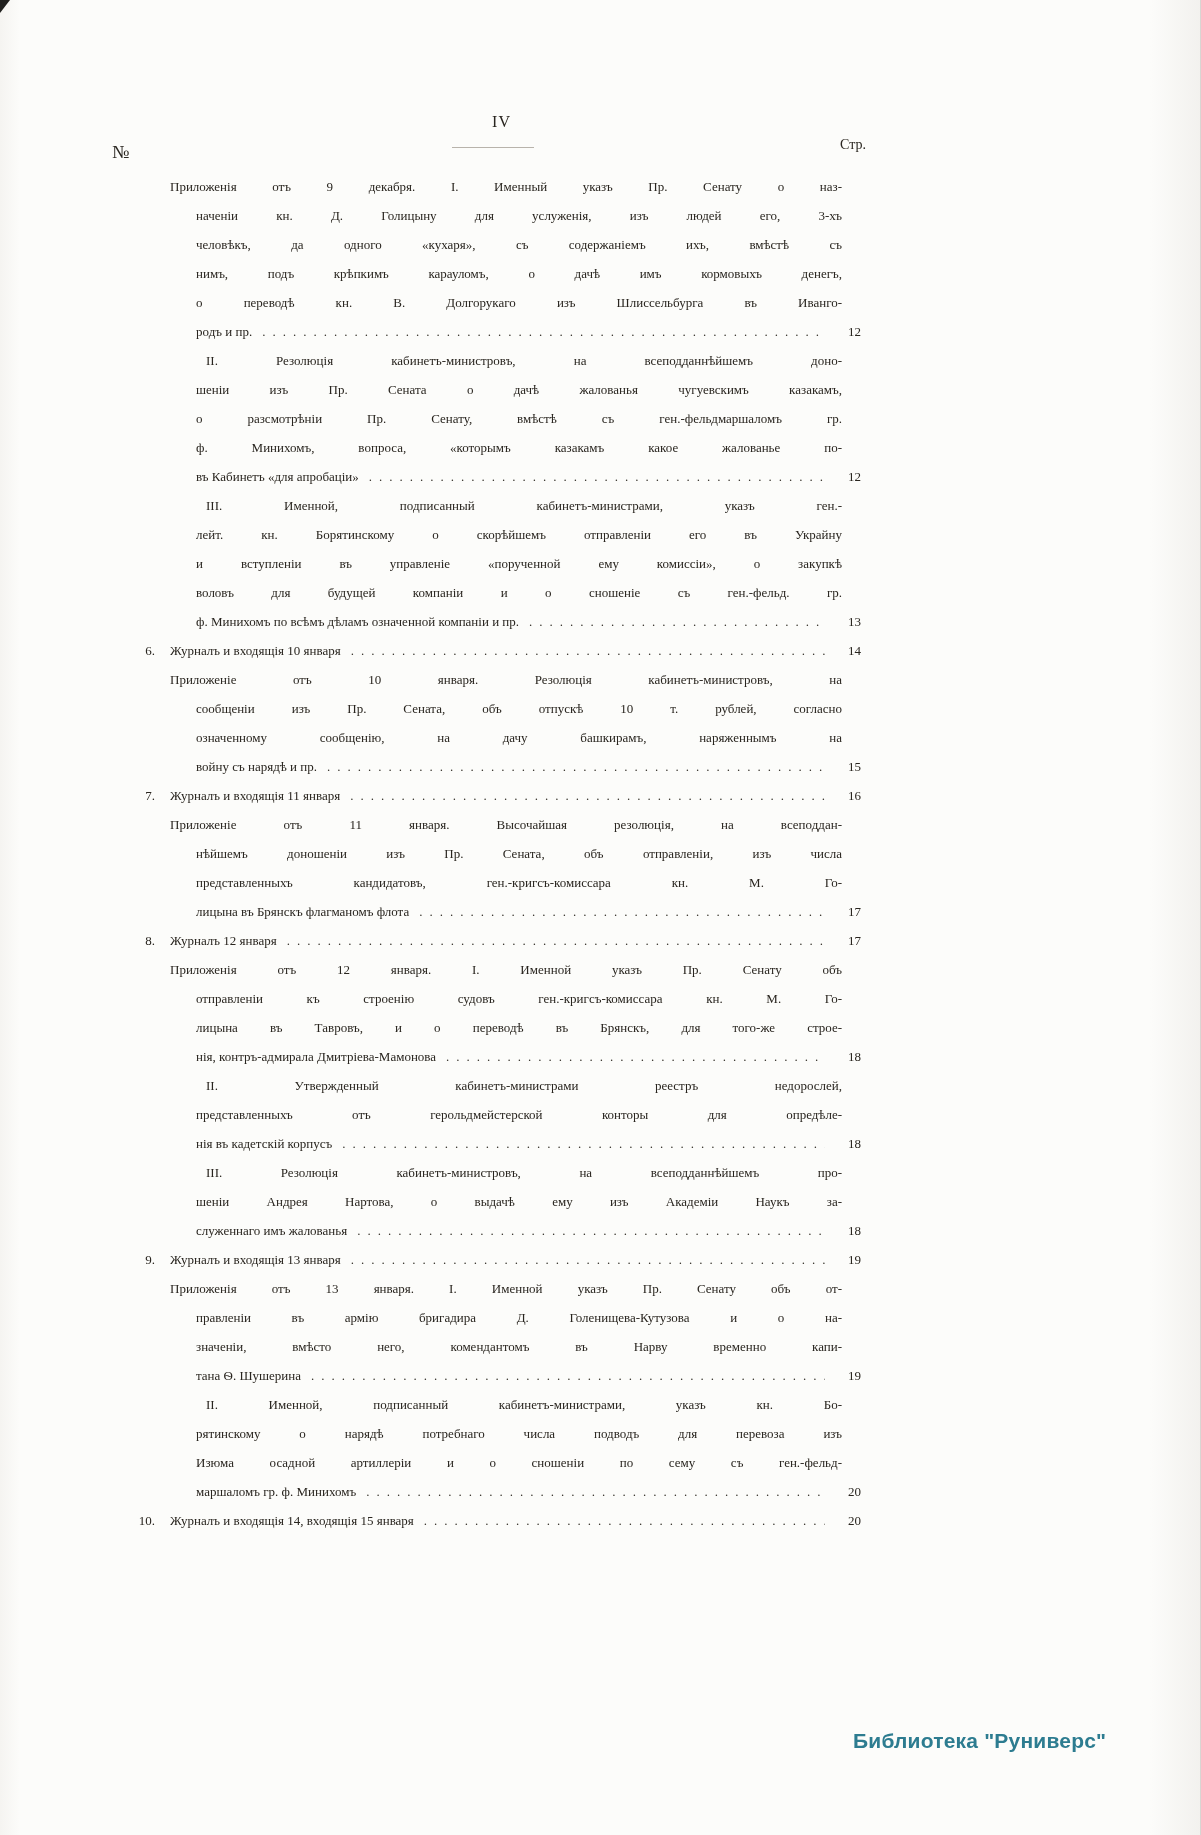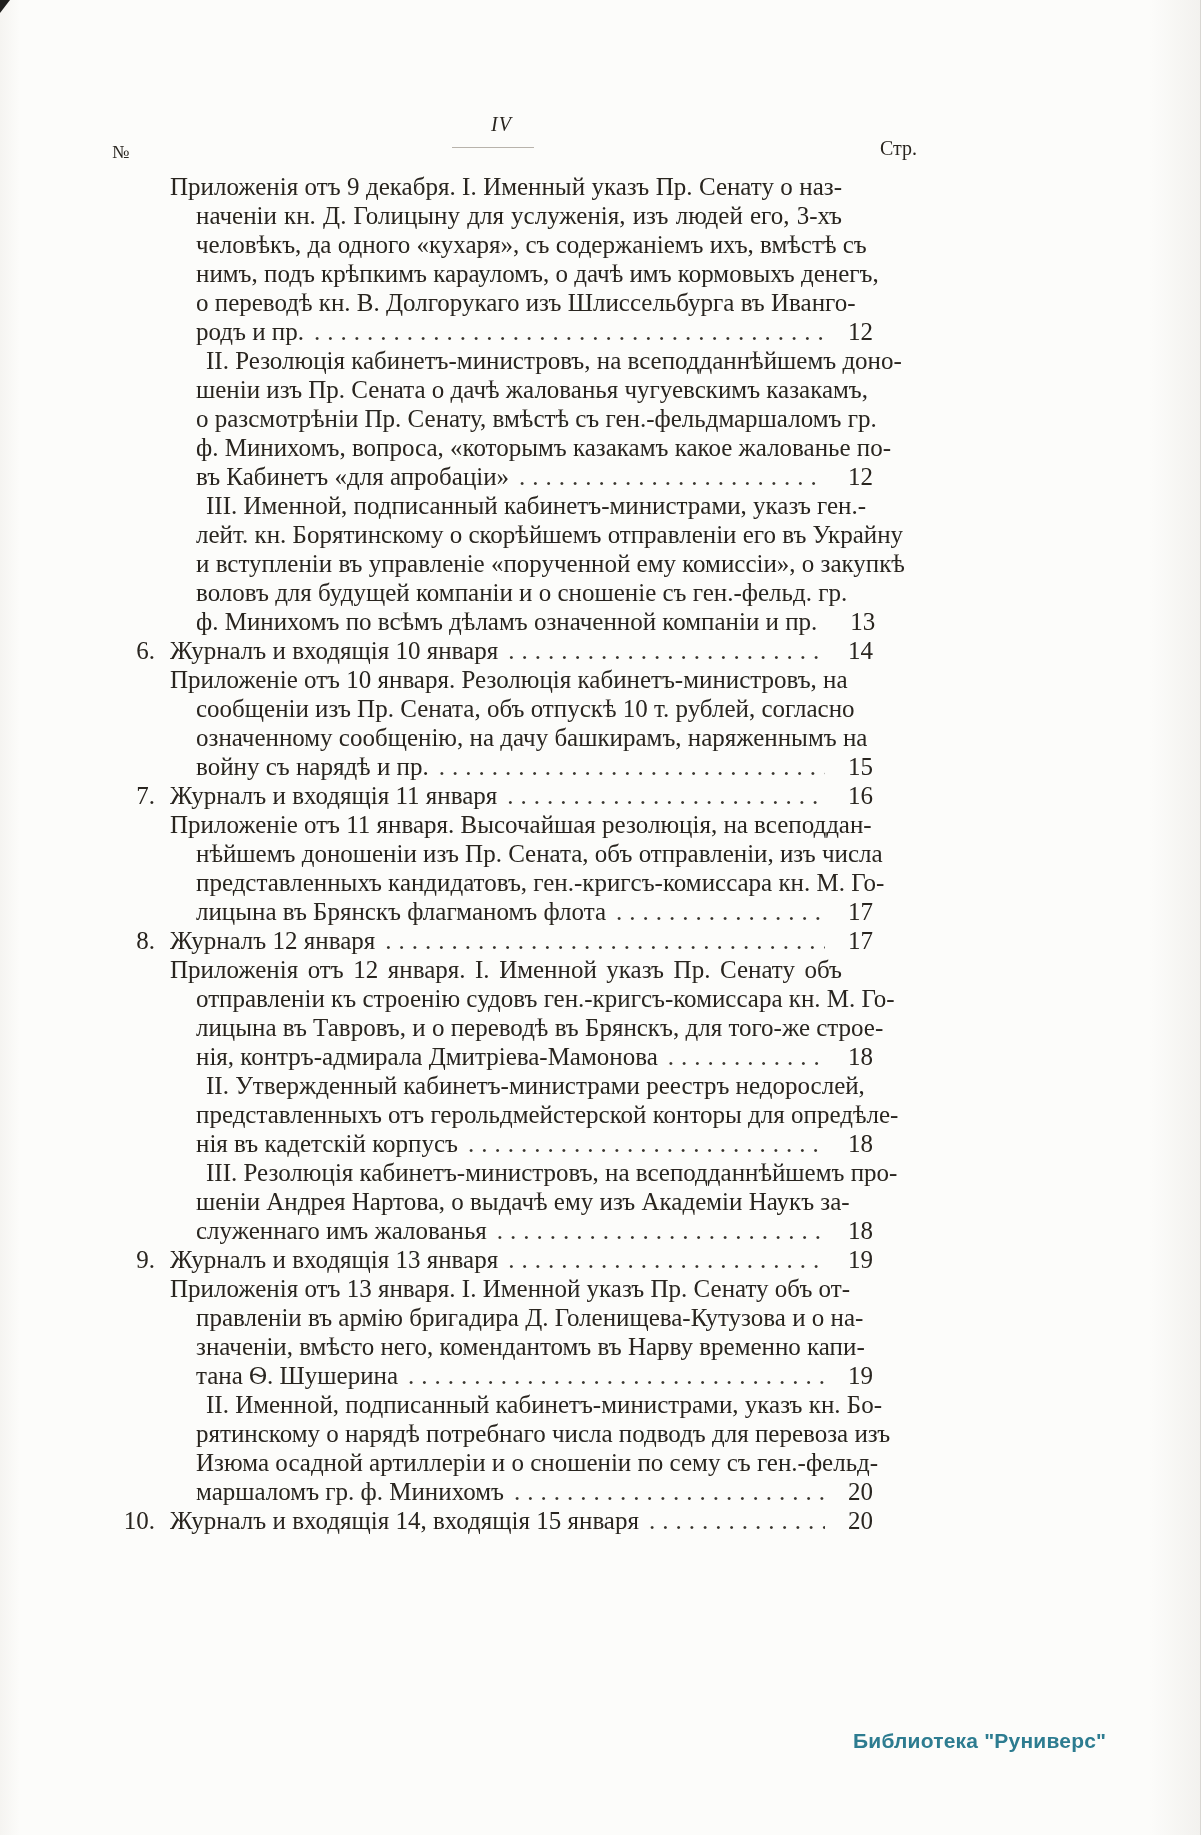--- a/index.html
+++ b/index.html
@@ -17,25 +17,25 @@
   }
 
   .corner-speck {
     position:absolute; top:0; left:0;
     width:10px; height:13px;
     background:#20201e;
     clip-path:polygon(0 0,100% 0,0 100%);
   }
 
   .no-col   { position:absolute; left:112px; top:142px; font-size:18px; }
-  .roman    { position:absolute; left:115px; top:113px; width:773px; text-align:center; font-size:20px; letter-spacing:1px;font-style:italic; }
+  .roman    { position:absolute; left:115px; top:113px; width:773px; text-align:center; font-size:16px; letter-spacing:1px; }
   .header-rule { position:absolute; left:452px; top:147px; width:82px; height:1px; background:#b8b3ab; }
-  .str-col  { position:absolute; left:880px; top:137px; font-size:20px; }
-
-  .toc { position:absolute; left:115px; top:172px; width:778px; font-size:25px; line-height:29px; }
+  .str-col  { position:absolute; left:840px; top:137px; font-size:14px; }
+
+  .toc { position:absolute; left:115px; top:172px; width:778px; font-size:13px; line-height:29px; }
 
   .entry { position:relative; }
   .entry .num { position:absolute; left:4px; top:0; width:36px; text-align:right; }
   .entry .text { margin-left:55px; width:720px; }
 
   .line {
     padding-left:26px; padding-right:48px;
     white-space:nowrap;
     text-align:justify;
     text-align-last:justify;

